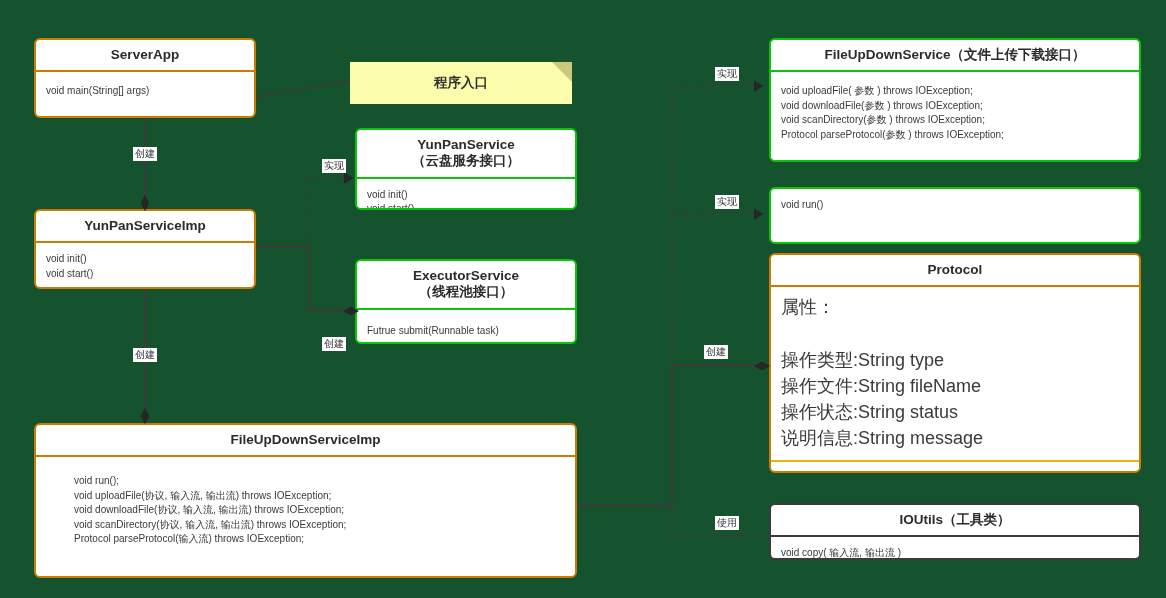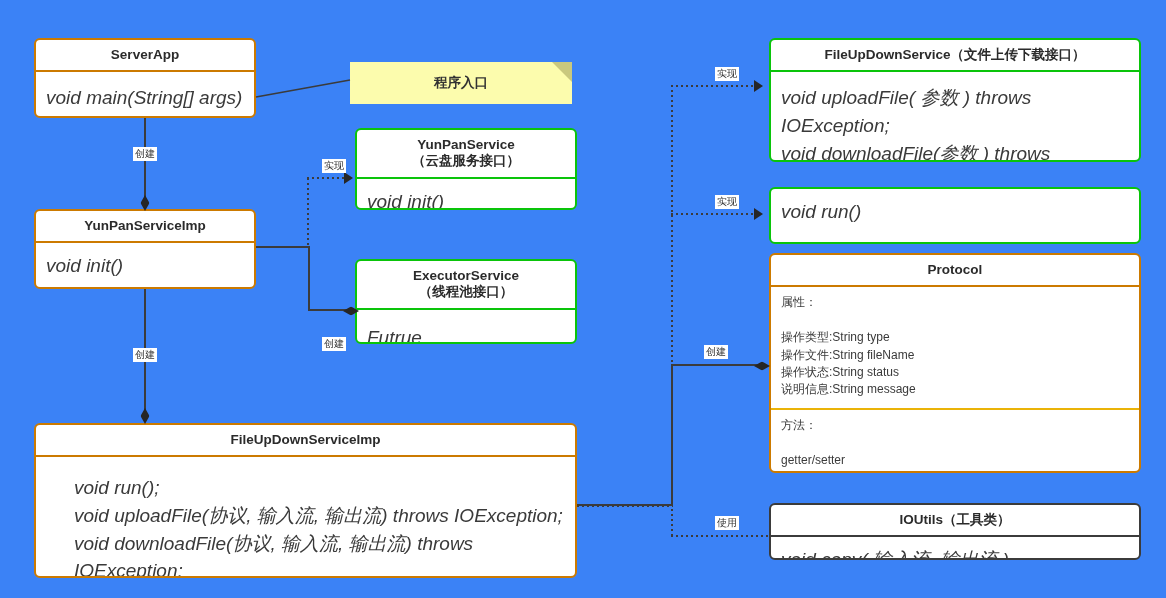--- a/index.html
+++ b/index.html
@@ -6,21 +6,21 @@
   body{
     font-family:"Liberation Sans","DejaVu Sans",sans-serif;
     color:#333333;
     -webkit-font-smoothing:antialiased;
   }
   #canvas{
     position:relative;
     width:1166px;
     height:598px;
     overflow:hidden;
-    background:#3b82f6;
+    background:#14532d;
   }
   
   .uml{
     position:absolute;
     box-sizing:border-box;
     border:2px solid #cc7a00;
     border-radius:6px;
     background:#ffffff;
     overflow:hidden;
   }
@@ -36,30 +36,29 @@
     border-bottom:2px solid #cc7a00;
     padding:7px 6px 7px;
     line-height:1.22;
     white-space:pre-line;
   }
   .uml.green .title{ border-bottom-color:#0ac40a; }
   .uml.dark  .title{ border-bottom-color:#3b3b3b; }
 
   .uml .body{
     box-sizing:border-box;
-    font-size:19px;
+    font-size:10px;
     line-height:1.45;
     color:#3a3a3a;
     padding:9px 10px;
     white-space:pre-line;
-    font-style:italic;
   }
   .uml .sect{
     box-sizing:border-box;
-    font-size:12px;
+    font-size:18px;
     line-height:1.45;
     color:#3a3a3a;
     padding:7px 10px 9px;
     white-space:pre-line;
   }
   .uml .sect + .sect{ border-top:2px solid #eab308; }
 
   
   .note{
     position:absolute;

